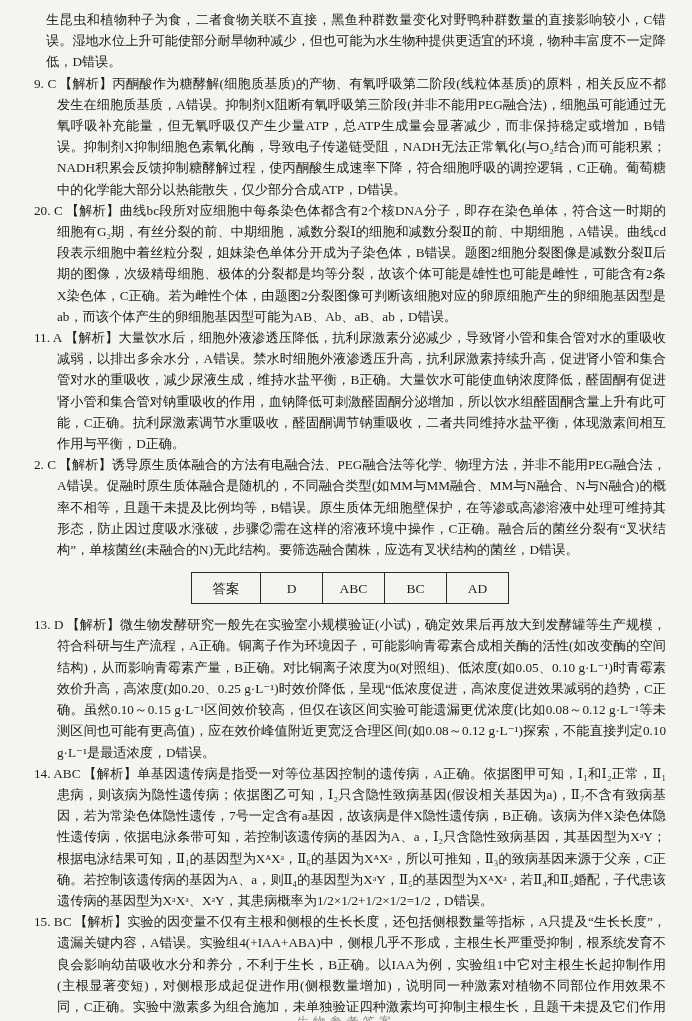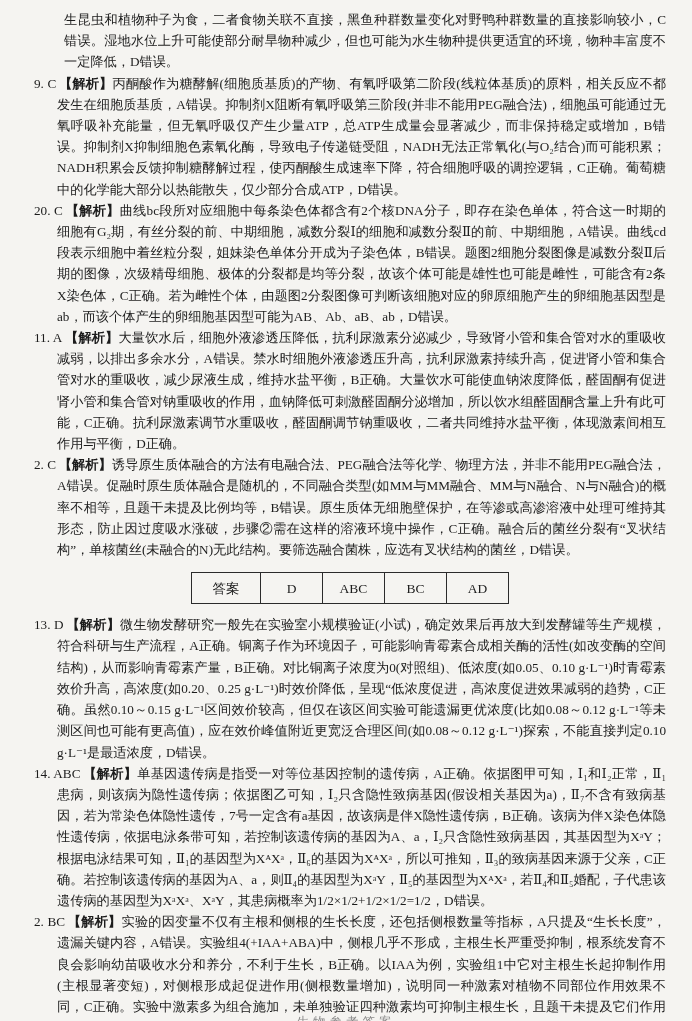--- a/index.html
+++ b/index.html
@@ -5,24 +5,24 @@
   html,body{margin:0;padding:0;}
   body{
     width:692px;height:1021px;position:relative;overflow:hidden;
     background:#f5f4f1;
     color:#1c1c1c;
     font-family:"Liberation Serif","DejaVu Serif",serif;
     font-size:13.2px;line-height:21.2px;
   }
   .page{padding:9px 26px 0 34px;}
   .para{text-align:justify;margin:0;}
-  .cont{margin-left:30px;}
+  .cont{margin-left:12px;}
   .item{padding-left:23px;text-indent:-23px;margin:0;text-align:justify;}
   .prefix{font-weight:normal;}
-  .tag{font-weight:bold;}
+  .tag{font-weight:normal;}
   .sec-heading{font-weight:bold;text-align:justify;margin:1px 0 0 0;}
   table.answers{
     border-collapse:collapse;margin:12px auto 10px auto;
     font-size:13.5px;
   }
   table.answers td{
     border:1.6px solid #2b2b2b;text-align:center;vertical-align:middle;
     width:57px;height:30px;padding:0 2px;background:transparent;
   }
   table.answers td.rowlab{width:64px;}
@@ -56,17 +56,17 @@
       <td>BC</td>
       <td>AD</td>
     </tr>
   </tbody>
     </table>
 
   <p class="item"><span class="prefix">13. D</span> <span class="tag">【解析】</span><span>微生物发酵研究一般先在实验室小规模验证(小试)，确定效果后再放大到发酵罐等生产规模，符合科研与生产流程，A正确。铜离子作为环境因子，可能影响青霉素合成相关酶的活性(如改变酶的空间结构)，从而影响青霉素产量，B正确。对比铜离子浓度为0(对照组)、低浓度(如0.05、0.10 g·L⁻¹)时青霉素效价升高，高浓度(如0.20、0.25 g·L⁻¹)时效价降低，呈现“低浓度促进，高浓度促进效果减弱的趋势，C正确。虽然0.10～0.15 g·L⁻¹区间效价较高，但仅在该区间实验可能遗漏更优浓度(比如0.08～0.12 g·L⁻¹等未测区间也可能有更高值)，应在效价峰值附近更宽泛合理区间(如0.08～0.12 g·L⁻¹)探索，不能直接判定0.10 g·L⁻¹是最适浓度，D错误。</span></p>
 
   <p class="item"><span class="prefix">14. ABC</span> <span class="tag">【解析】</span><span>单基因遗传病是指受一对等位基因控制的遗传病，A正确。依据图甲可知，Ⅰ₁和Ⅰ₂正常，Ⅱ₁患病，则该病为隐性遗传病；依据图乙可知，Ⅰ₂只含隐性致病基因(假设相关基因为a)，Ⅱ₇不含有致病基因，若为常染色体隐性遗传，7号一定含有a基因，故该病是伴X隐性遗传病，B正确。该病为伴X染色体隐性遗传病，依据电泳条带可知，若控制该遗传病的基因为A、a，Ⅰ₂只含隐性致病基因，其基因型为XᵃY；根据电泳结果可知，Ⅱ₁的基因型为XᴬXᵃ，Ⅱ₆的基因为XᴬXᵃ，所以可推知，Ⅱ₃的致病基因来源于父亲，C正确。若控制该遗传病的基因为A、a，则Ⅱ₄的基因型为XᵃY，Ⅱ₅的基因型为XᴬXᵃ，若Ⅱ₄和Ⅱ₅婚配，子代患该遗传病的基因型为XᵃXᵃ、XᵃY，其患病概率为1/2×1/2+1/2×1/2=1/2，D错误。</span></p>
 
-  <p class="item"><span class="prefix">2. BC</span> <span class="tag">【解析】</span><span>实验的因变量不仅有主根和侧根的生长长度，还包括侧根数量等指标，A只提及“生长长度”，遗漏关键内容，A错误。实验组4(+IAA+ABA)中，侧根几乎不形成，主根生长严重受抑制，根系统发育不良会影响幼苗吸收水分和养分，不利于生长，B正确。以IAA为例，实验组1中它对主根生长起抑制作用(主根显著变短)，对侧根形成起促进作用(侧根数量增加)，说明同一种激素对植物不同部位作用效果不同，C正确。实验中激素多为组合施加，未单独验证四种激素均可抑制主根生长，且题干未提及它们作用机理相同，D错误。</span></p>
+  <p class="item"><span class="prefix">15. BC</span> <span class="tag">【解析】</span><span>实验的因变量不仅有主根和侧根的生长长度，还包括侧根数量等指标，A只提及“生长长度”，遗漏关键内容，A错误。实验组4(+IAA+ABA)中，侧根几乎不形成，主根生长严重受抑制，根系统发育不良会影响幼苗吸收水分和养分，不利于生长，B正确。以IAA为例，实验组1中它对主根生长起抑制作用(主根显著变短)，对侧根形成起促进作用(侧根数量增加)，说明同一种激素对植物不同部位作用效果不同，C正确。实验中激素多为组合施加，未单独验证四种激素均可抑制主根生长，且题干未提及它们作用机理相同，D错误。</span></p>
 
 </div>
 
 <div class="footer">生物参考答案</div>
 
 </body></html>

